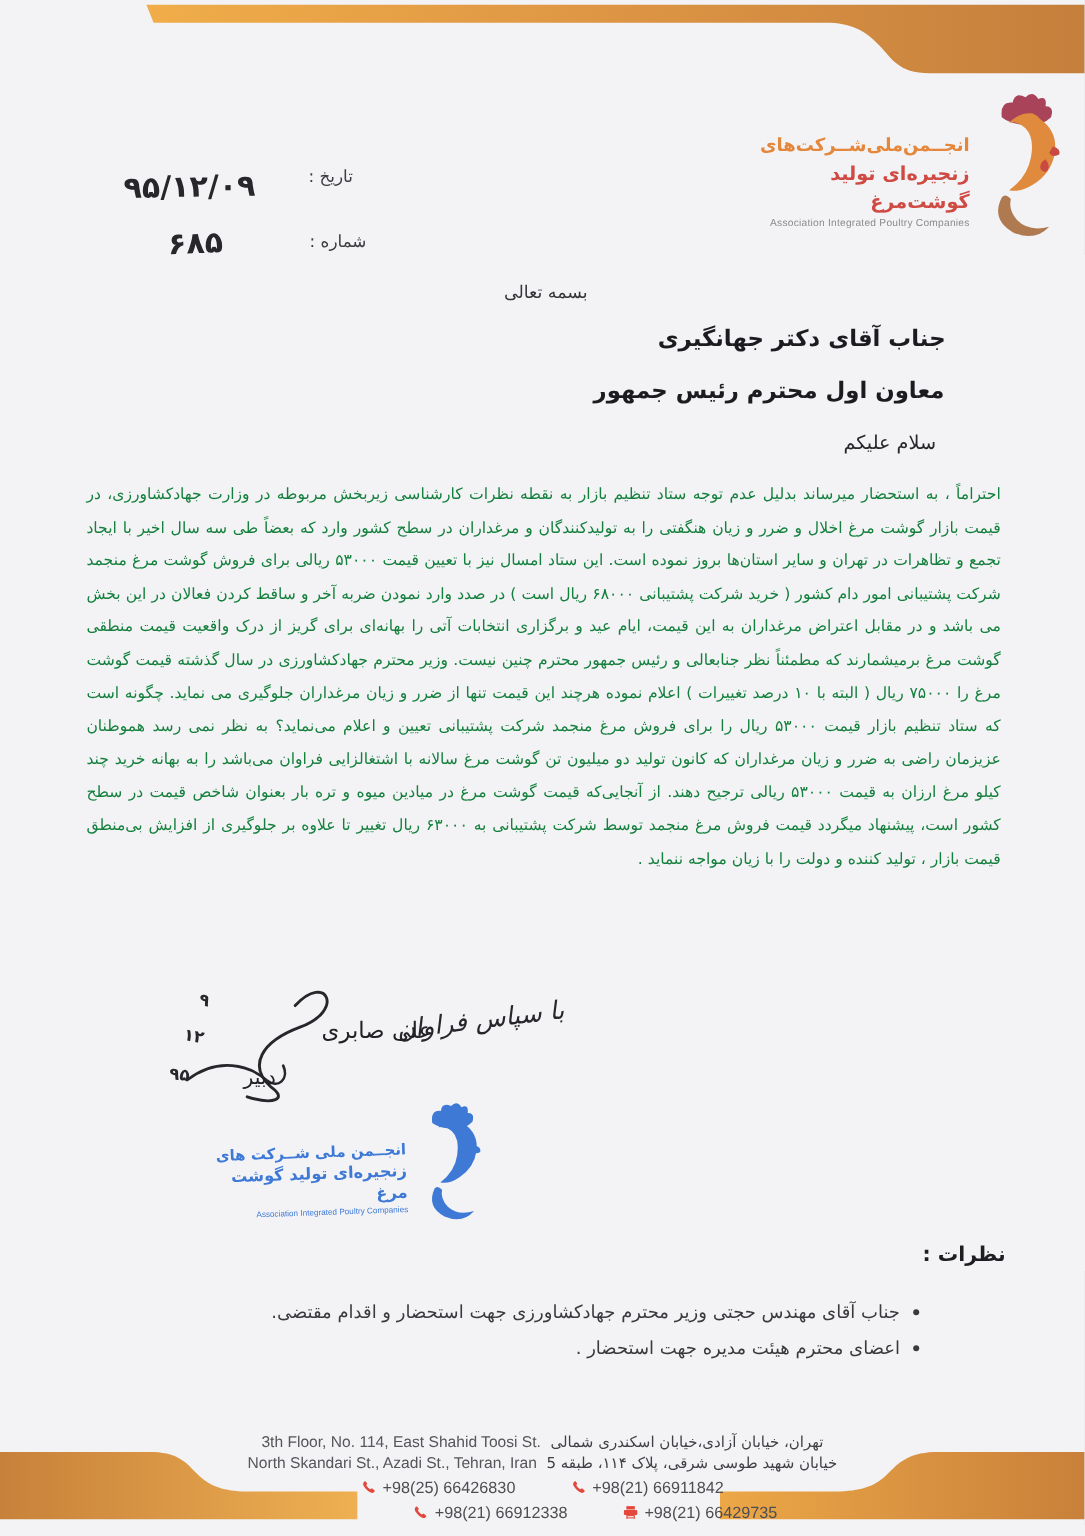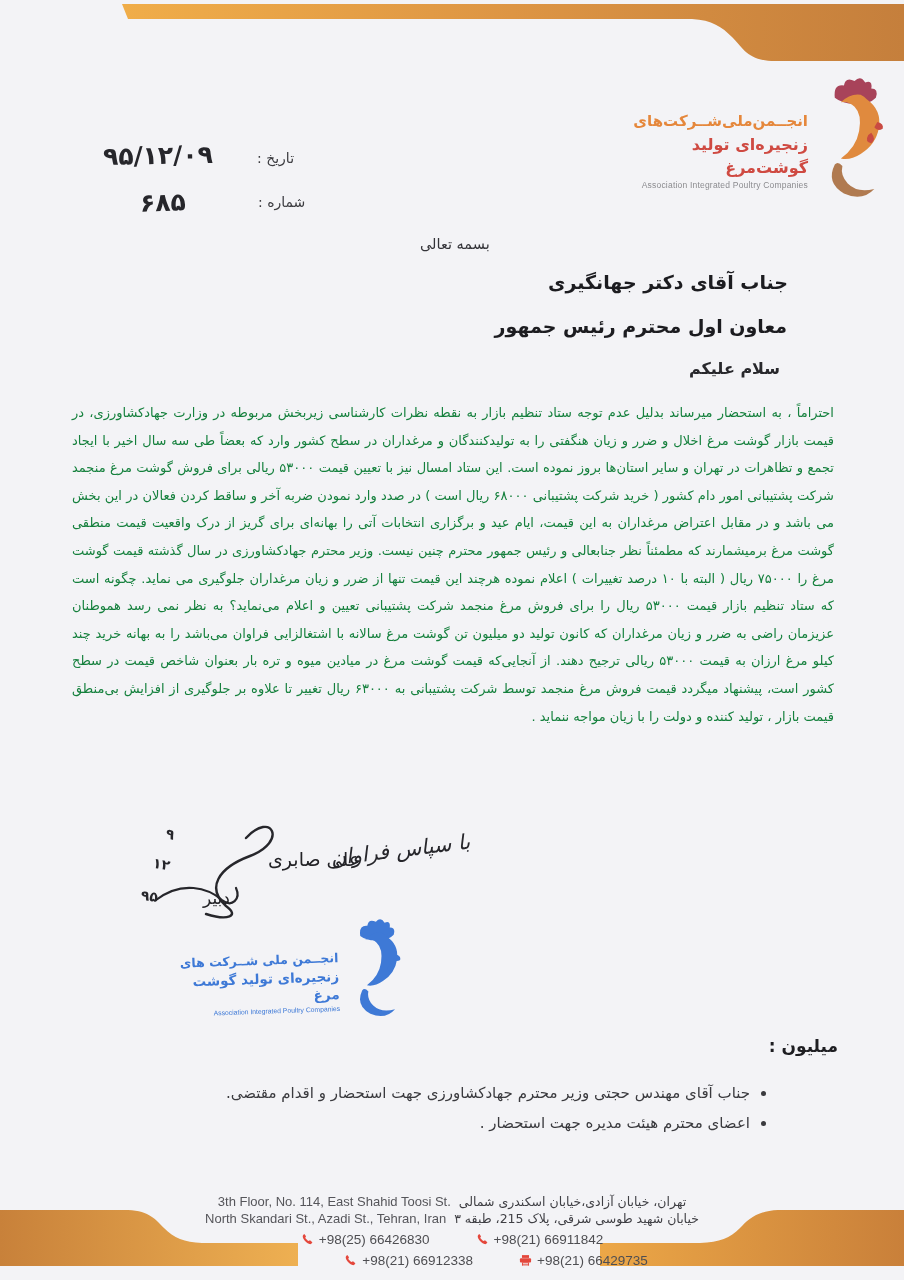--- a/index.html
+++ b/index.html
@@ -95,30 +95,30 @@
       <path class="c3" fill="#c94a42" d="M86,60 q9,2 7,9 q-7,4 -11,-2 Z M78,74 q7,9 0,14 q-9,-2 -4,-11 Z"></path>
       <path class="c4" fill="#b07a50" d="M30,116 Q18,140 42,154 Q66,165 82,148 Q60,154 47,141 Q37,130 40,118 Q34,111 30,116 Z"></path>
     </svg>
     <div class="logo-text abs rtl" style="right:80px;top:38px;width:185px;">
       <div class="logo-line1">انجــمن‌ملی‌شــرکت‌های</div>
       <div class="logo-line2">زنجیره‌ای تولید گوشت‌مرغ</div>
       <div class="logo-line3" style="direction:ltr;">Association Integrated Poultry Companies</div>
     </div>
   </div>
 
-  <div class="abs rtl meta-label" style="left:257px;top:150px;text-align:center;">تاریخ :</div>
+  <div class="abs rtl meta-label" style="left:257px;top:140px;text-align:center;">تاریخ :</div>
   <div class="abs rtl meta-value hand" style="left:103px;top:141px;transform:rotate(-1deg);">۹۵/۱۲/۰۹</div>
   <div class="abs rtl meta-label" style="left:258px;top:194px;">شماره :</div>
   <div class="abs rtl meta-value hand" style="left:140px;top:188px;transform:rotate(-2deg);">۶۸۵</div>
 
   <div class="abs rtl besmele" style="left:420px;top:236px;">بسمه تعالی</div>
 
   <div class="abs rtl addr" style="right:117px;top:315px;">معاون اول محترم رئیس جمهور</div>
   <div class="abs rtl addr" style="right:116px;top:271px;">جناب آقای دکتر جهانگیری</div>
-  <div class="abs rtl salut" style="right:124px;top:359px;font-weight:bold;">سلام علیکم</div>
+  <div class="abs rtl salut" style="right:124px;top:359px;">سلام علیکم</div>
 
   <div class="abs body-text" style="left:72px;top:399px;width:762px;height:396px;">احتراماً ، به استحضار میرساند بدلیل عدم توجه ستاد تنظیم بازار به نقطه نظرات کارشناسی زیربخش مربوطه در وزارت جهادکشاورزی، در قیمت بازار گوشت مرغ اخلال و ضرر و زیان هنگفتی را به تولیدکنندگان و مرغداران در سطح کشور وارد که بعضاً طی سه سال اخیر با ایجاد تجمع و تظاهرات در تهران و سایر استان‌ها بروز نموده است. این ستاد امسال نیز با تعیین قیمت ۵۳۰۰۰ ریالی برای فروش گوشت مرغ منجمد شرکت پشتیبانی امور دام کشور ( خرید شرکت پشتیبانی ۶۸۰۰۰ ریال است ) در صدد وارد نمودن ضربه آخر و ساقط کردن فعالان در این بخش می باشد و در مقابل اعتراض مرغداران به این قیمت، ایام عید و برگزاری انتخابات آتی را بهانه‌ای برای گریز از درک واقعیت قیمت منطقی گوشت مرغ برمیشمارند که مطمئناً نظر جنابعالی و رئیس جمهور محترم چنین نیست. وزیر محترم جهادکشاورزی در سال گذشته قیمت گوشت مرغ را ۷۵۰۰۰ ریال ( البته با ۱۰ درصد تغییرات ) اعلام نموده هرچند این قیمت تنها از ضرر و زیان مرغداران جلوگیری می نماید. چگونه است که ستاد تنظیم بازار قیمت ۵۳۰۰۰ ریال را برای فروش مرغ منجمد شرکت پشتیبانی تعیین و اعلام می‌نماید؟ به نظر نمی رسد هموطنان عزیزمان راضی به ضرر و زیان مرغداران که کانون تولید دو میلیون تن گوشت مرغ سالانه با اشتغالزایی فراوان می‌باشد را به بهانه خرید چند کیلو مرغ ارزان به قیمت ۵۳۰۰۰ ریالی ترجیح دهند. از آنجایی‌که قیمت گوشت مرغ در میادین میوه و تره بار بعنوان شاخص قیمت در سطح کشور است، پیشنهاد میگردد قیمت فروش مرغ منجمد توسط شرکت پشتیبانی به ۶۳۰۰۰ ریال تغییر تا علاوه بر جلوگیری از افزایش بی‌منطق قیمت بازار ، تولید کننده و دولت را با زیان مواجه ننماید .</div>
 
   <div class="abs rtl hand closing" style="left:330px;top:838px;">با سپاس فراوان</div>
 
   <svg class="abs" style="left:148px;top:816px;" width="140" height="108" viewBox="0 0 140 108">
     <path d="M98,22 C124,-6 140,26 102,40 C70,52 58,72 78,90 C92,100 80,105 58,98" stroke="#26262b" stroke-width="2.4" fill="none" stroke-linecap="round"></path>
     <path d="M8,84 C34,64 60,72 74,84 C84,92 93,83 88,72" stroke="#26262b" stroke-width="2.2" fill="none" stroke-linecap="round"></path>
   </svg>
   <span class="abs sig-digit" style="left:166px;top:826px;transform:rotate(12deg);">۹</span>
@@ -135,33 +135,33 @@
       <path class="c3" d="M86,60 q9,2 7,9 q-7,4 -11,-2 Z M78,74 q7,9 0,14 q-9,-2 -4,-11 Z"></path>
       <path class="c4" d="M30,116 Q18,140 42,154 Q66,165 82,148 Q60,154 47,141 Q37,130 40,118 Q34,111 30,116 Z"></path>
     </svg>
     <div class="stamp-text abs rtl" style="right:118px;top:32px;width:170px;">
       <div class="stamp-line1">انجــمن ملی شــرکت های</div>
       <div class="stamp-line2">زنجیره‌ای تولید گوشت مرغ</div>
       <div class="stamp-line3" style="direction:ltr;">Association Integrated Poultry Companies</div>
     </div>
   </div>
 
-  <div class="abs rtl cc-title" style="right:66px;top:1036px;">میلیون :</div>
+  <div class="abs rtl cc-title" style="right:66px;top:1036px;">نظرات :</div>
   <ul class="abs cc-list" style="right:132px;top:1084px;width:560px;">
     <li>جناب آقای مهندس حجتی وزیر محترم جهادکشاورزی جهت استحضار و اقدام مقتضی.</li>
     <li>اعضای محترم هیئت مدیره جهت استحضار .</li>
   </ul>
 
   <div class="abs addr-row" style="left:0;top:1194px;">
     <span class="addr-en">3th Floor, No. 114, East Shahid Toosi St.</span>
     <span class="addr-fa">تهران، خیابان آزادی،خیابان اسکندری شمالی</span>
   </div>
   <div class="abs addr-row" style="left:0;top:1211px;">
     <span class="addr-en">North Skandari St., Azadi St., Tehran, Iran</span>
-    <span class="addr-fa">خیابان شهید طوسی شرقی، پلاک 215، طبقه ۳</span>
+    <span class="addr-fa">خیابان شهید طوسی شرقی، پلاک ۱۱۴، طبقه 5</span>
   </div>
 
   <div class="abs phone-row" style="left:0;top:1232px;">
     <div class="phone-cell">
       <svg width="13" height="13" viewBox="0 0 14 14">
         <path fill="#e4473c" d="M3.6,1.2 C2,2 1.1,3.7 2.6,6.3 C4.1,8.9 6.5,11.1 9.1,11.9 C10.6,12.3 11.8,11.4 12.2,10 L9.7,7.8 L8.1,8.6 C6.9,8 5.2,6.3 4.6,5.1 L5.4,3.5 Z"></path>
       </svg>
       <span class="phone-num">+98(25) 66426830</span>
     </div>
     <div class="phone-cell">

